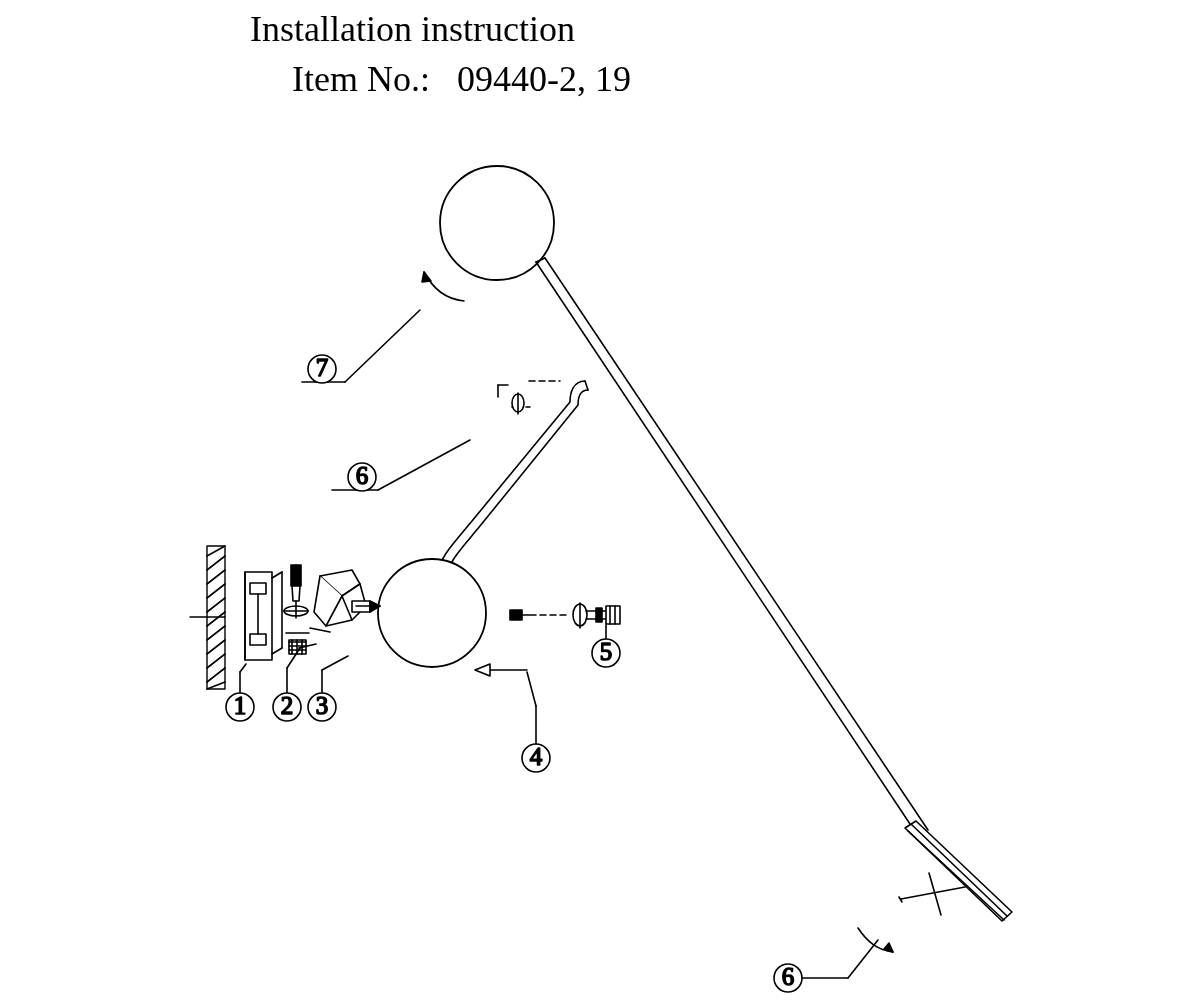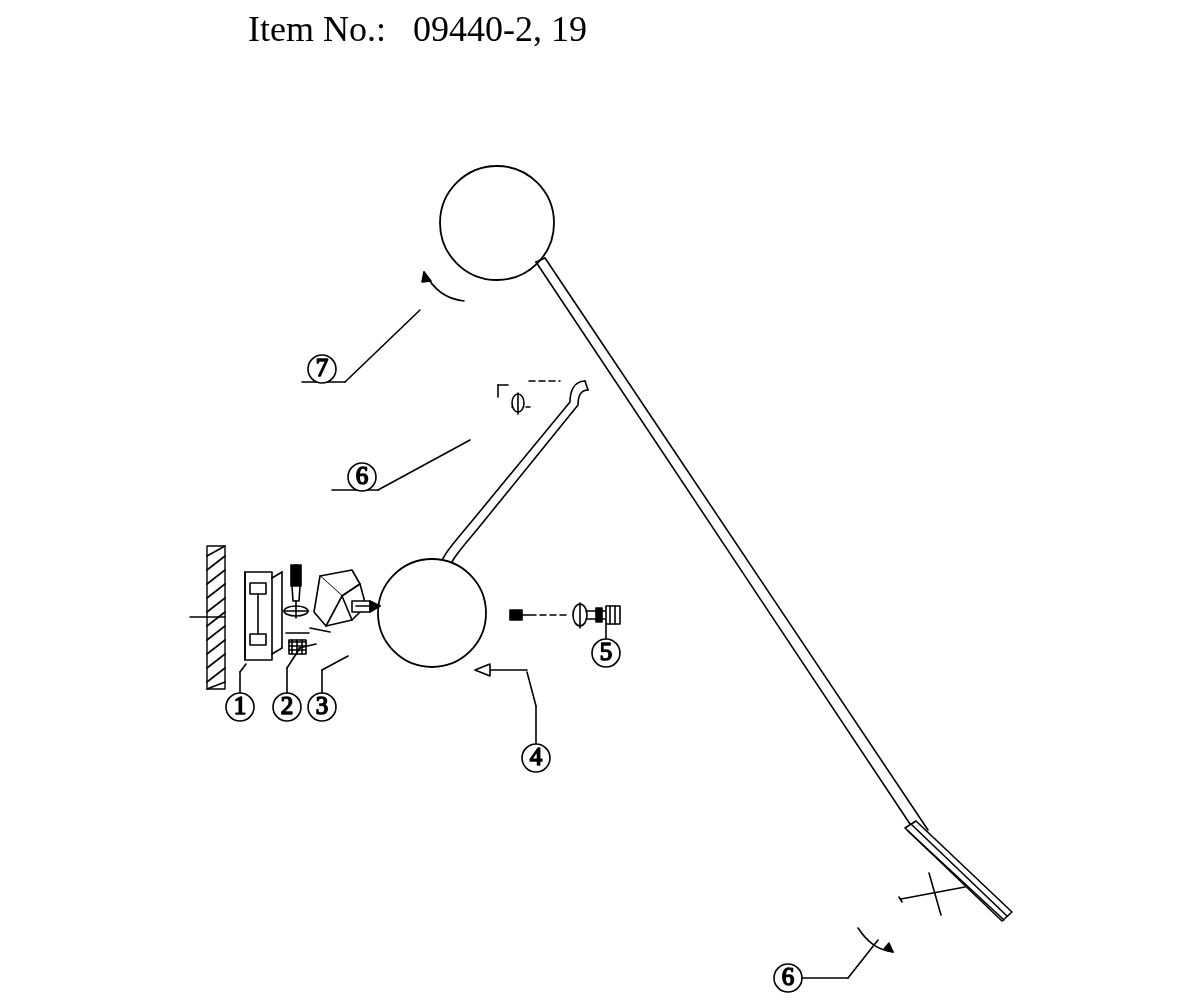--- a/index.html
+++ b/index.html
@@ -28,21 +28,21 @@
     text-align: left;
   }
   .title-line {
     font-family: "Liberation Serif", serif;
     font-size: 36px;
     line-height: 50px;
     white-space: pre;
     color: #000;
   }
   .title-line-1 { padding-left: 250px; }
-  .title-line-2 { padding-left: 248px; }
+  .title-line-2 { padding-left: 248px; margin-left: 44px; }
   svg.dwg {
     position: absolute;
     top: 0;
     left: 0;
     width: 1200px;
     height: 1000px;
   }
   .callout-num {
     font-family: "Liberation Serif", serif;
     font-size: 25px;
@@ -50,20 +50,21 @@
     text-anchor: middle;
     dominant-baseline: middle;
   }
 </style>
 </head>
 <body>
 
 <div id="sheet">
 
   <div class="title-block">
+    <div class="title-line title-line-1">Installation instruction</div>
     <div class="title-line title-line-2"><span>Item No.:</span>&nbsp;&nbsp;&nbsp;<span>09440-2, 19</span></div>
   </div>
 
   <svg class="dwg" viewBox="0 0 1200 1000">
     <g fill="none" stroke="#000000" stroke-width="1.6" stroke-linecap="round" stroke-linejoin="round">
 
       <g>
         <circle cx="497" cy="223" r="57" fill="#ffffff" stroke="#000000" stroke-width="1.8"></circle>
       </g>
 

